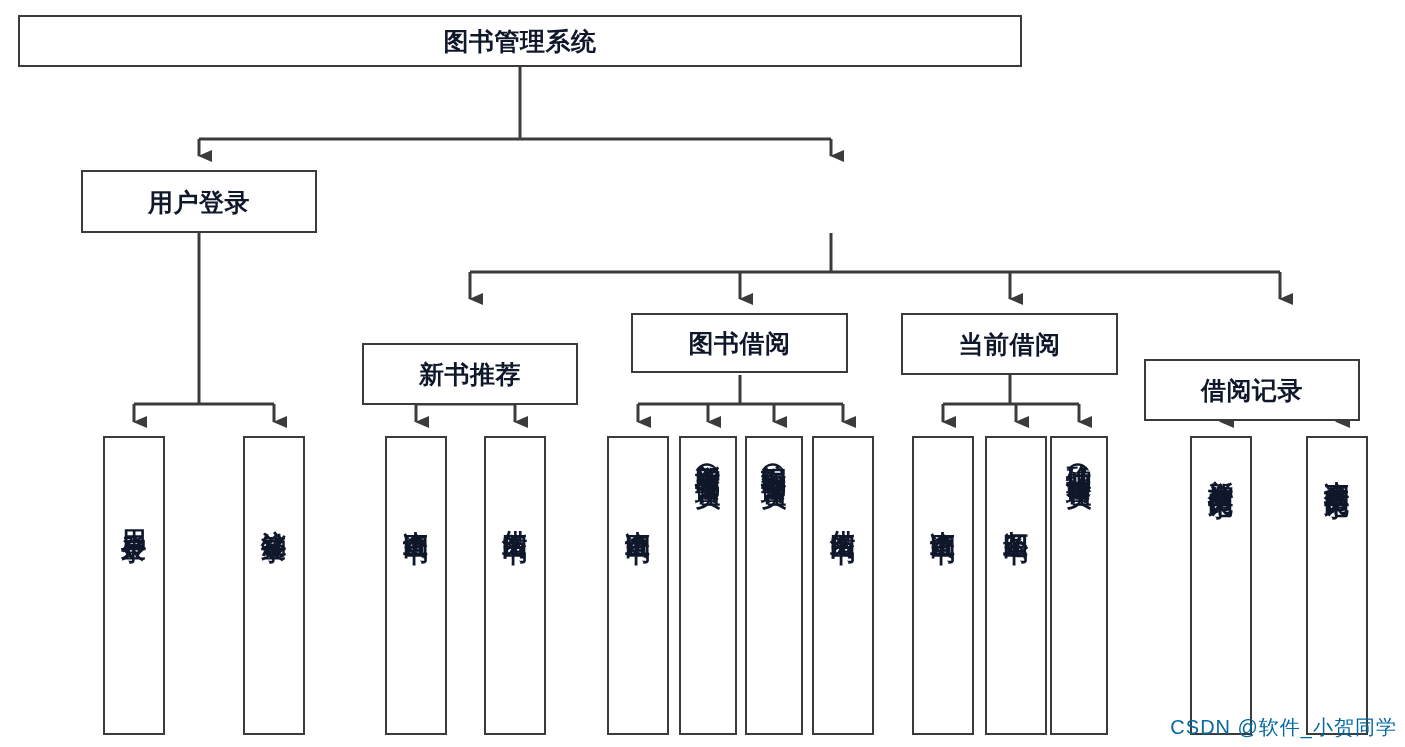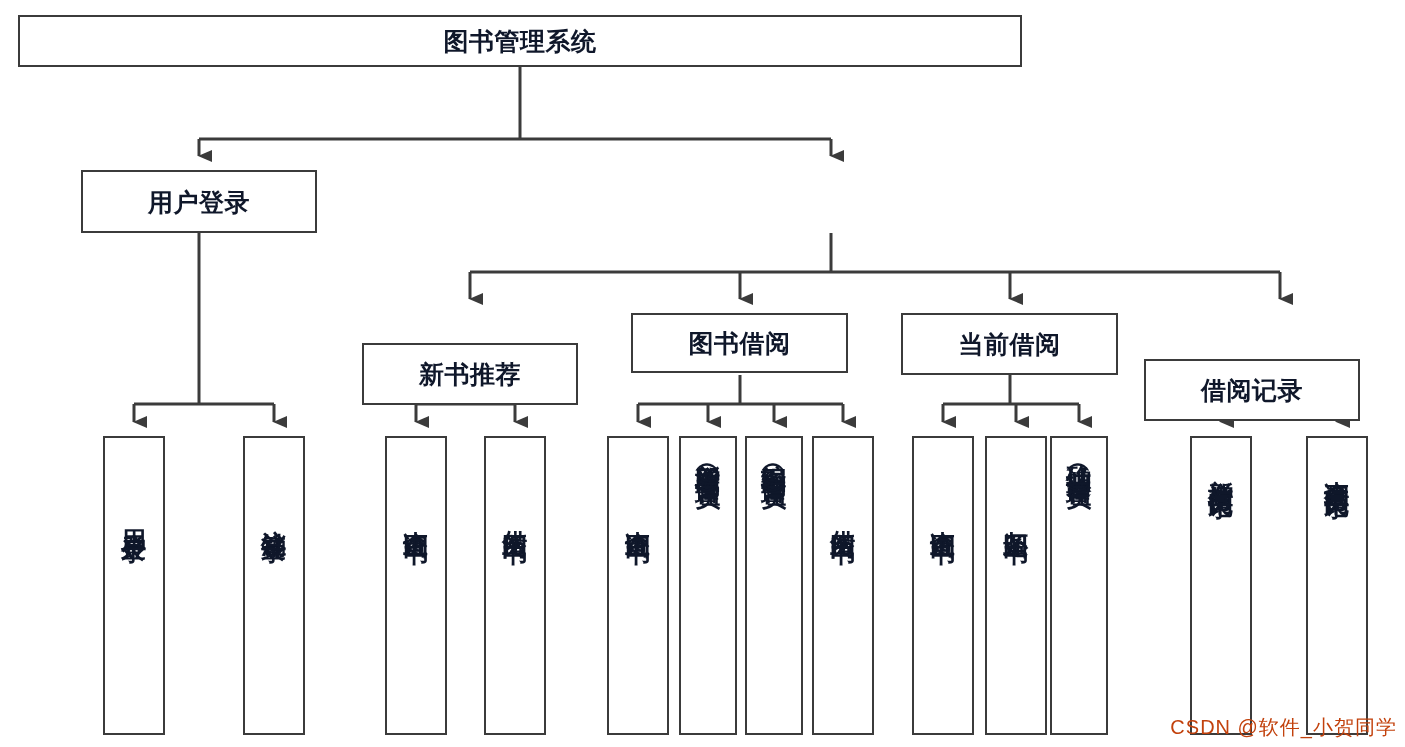--- a/index.html
+++ b/index.html
@@ -62,21 +62,21 @@
     margin-top: 16px;
   }
   .node.v-node.long .label {
     margin-top: 0px;
   }
   #watermark {
     position: absolute;
     right: 8px;
     bottom: 6px;
     font-size: 20px;
-    color: #c2410c;
+    color: #0369a1;
     letter-spacing: 1px;
     white-space: nowrap;
     user-select: none;
   }
 </style>
 </head>
 <body>
 
 <div id="canvas">
 

